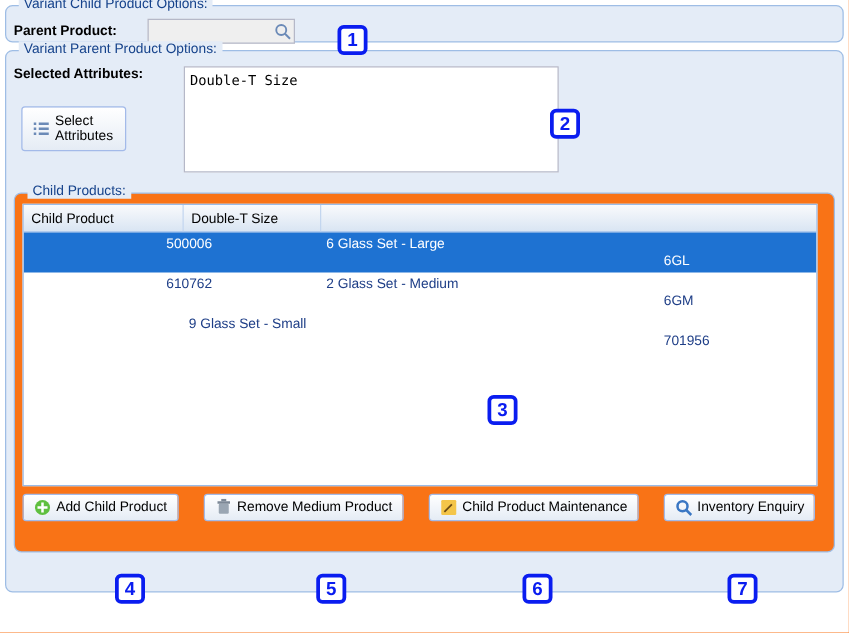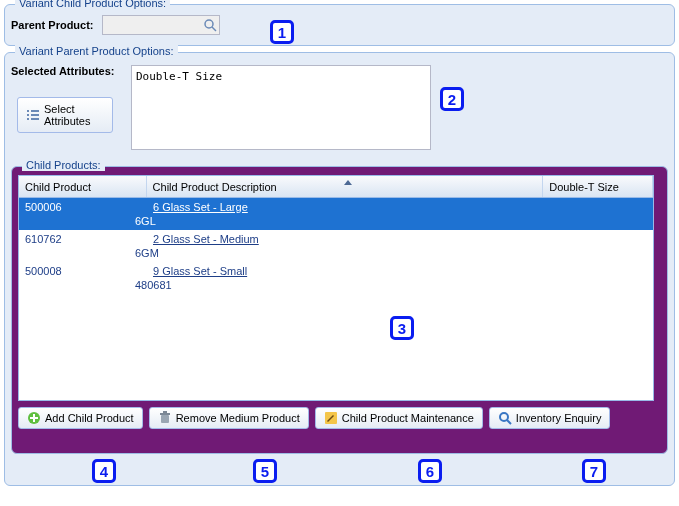--- a/index.html
+++ b/index.html
@@ -31,21 +31,21 @@
     padding: 0 4px;
     color: #15428b;
     font-size: 11px;
   }
   .fieldset-inner-legend {
      
   }
   .row {
     display: flex;
     align-items: center;
-    gap: 8px;
+    gap: 24px;
     padding-top: 4px;
   }
   .label {
     font-weight: bold;
     color: #000;
     font-size: 11px;
   }
   .input-wrap {
     position: relative;
     display: inline-block;
@@ -79,26 +79,26 @@
     border-radius: 3px;
     background: linear-gradient(#ffffff, #e5ecf5);
     padding: 3px 8px;
     font-size: 11px;
     cursor: pointer;
     display: inline-flex;
     align-items: center;
     gap: 4px;
   }
   .btn-select-attrs {
-    width: 96px;
+    width: 84px;
     height: 36px;
     justify-content: flex-start;
   }
   .child-products-fieldset {
-    background: #701a75;
+    background: #f97316;
     padding-top: 8px;
   }
   .grid {
     width: 636px;
     height: 226px;
     border: 1px solid #99bbe8;
     background: #fff;
     overflow: hidden;
     position: relative;
   }
@@ -132,41 +132,42 @@
     border-bottom: 5px solid #4c6994;
   }
   .grid-body {
     font-size: 11px;
   }
   .grid-row {
     display: flex;
     flex-wrap: wrap;
     border-bottom: 0;
     cursor: pointer;
+    justify-content: flex-end;
   }
   .grid-row.selected {
     background: #1e72d2;
     color: #fff;
   }
   .grid-row.normal {
     color: #1e3e87;
   }
   .cell {
     padding: 2px 6px;
     height: 16px;
     line-height: 14px;
     overflow: hidden;
   }
   .cell-code { width: 128px; }
-  .cell-desc { width: 398px; text-decoration: underline; }
+  .cell-desc { width: 398px; }
   .cell-size { width: 110px; }
   .cell-sub { width: 128px; padding-top:0; padding-bottom:2px; height:14px;}
   .button-bar {
     display: flex;
-    gap: 6px;
+    gap: 20px;
     padding-top: 6px;
     align-items: center;
   }
   .callout {
     position: absolute;
     width: 24px;
     height: 24px;
     border: 3px solid #0a1df0;
     border-radius: 5px;
     background: #fff;
@@ -179,21 +180,21 @@
     z-index: 10;
   }
   .main-wrap { position: relative; }
   svg { display: block; }
 </style>
 </head>
 <body>
 
 <div class="main-wrap">
 
-  <div class="fieldset fieldset-outer" style="height:42px;">
+  <div class="fieldset fieldset-outer" style="height:30px;">
     <div class="legend">Variant Child Product Options:</div>
     <div class="row">
       <span class="label">Parent Product:</span>
       <span class="input-wrap">
         <input class="text-input" type="text" value="" style="">
         <span class="search-icon-input">
           <svg viewBox="0 0 14 14">
               <circle cx="6" cy="6" r="4" fill="none" stroke="#6b8ab7" stroke-width="1.5"></circle>
               <line x1="9" y1="9" x2="13" y2="13" stroke="#6b8ab7" stroke-width="1.5"></line>
             </svg>
@@ -224,44 +225,39 @@
         <span style="text-align:left; line-height:12px;">Select Attributes</span>
       </button>
     </div>
 
     <div class="fieldset child-products-fieldset" style="margin-top:16px; height:288px; position:relative;">
       <div class="legend fieldset-inner-legend">Child Products:</div>
 
       <div class="grid">
         <div class="grid-header">
           <div class="grid-header-cell col-code">Child Product</div>
-          <div class="grid-header-cell col-desc">
-            <span>Child Product Description</span>
-            <span class="sort-arrow"></span>
-          </div>
           <div class="grid-header-cell col-size">Double-T Size</div>
         </div>
         <div class="grid-body" id="grid-body">
             <div class="grid-row selected">
               <div class="cell cell-code">500006</div>
               <div class="cell cell-desc">6 Glass Set - Large</div>
               <div class="cell cell-size"></div>
               <div class="cell cell-sub">6GL</div>
             </div>
             <div class="grid-row normal">
               <div class="cell cell-code">610762</div>
               <div class="cell cell-desc">2 Glass Set - Medium</div>
               <div class="cell cell-size"></div>
               <div class="cell cell-sub">6GM</div>
             </div>
             <div class="grid-row normal">
-              <div class="cell cell-code">500008</div>
               <div class="cell cell-desc">9 Glass Set - Small</div>
               <div class="cell cell-size"></div>
-              <div class="cell cell-sub">480681</div>
+              <div class="cell cell-sub">701956</div>
             </div>
           </div>
       </div>
 
       <div class="button-bar">
         <button class="btn">
           <span>
             <svg width="14" height="14" viewBox="0 0 14 14">
                 <circle cx="7" cy="7" r="6" fill="#5fbf3f"></circle>
                 <rect x="6" y="3" width="2" height="8" fill="#fff"></rect>

